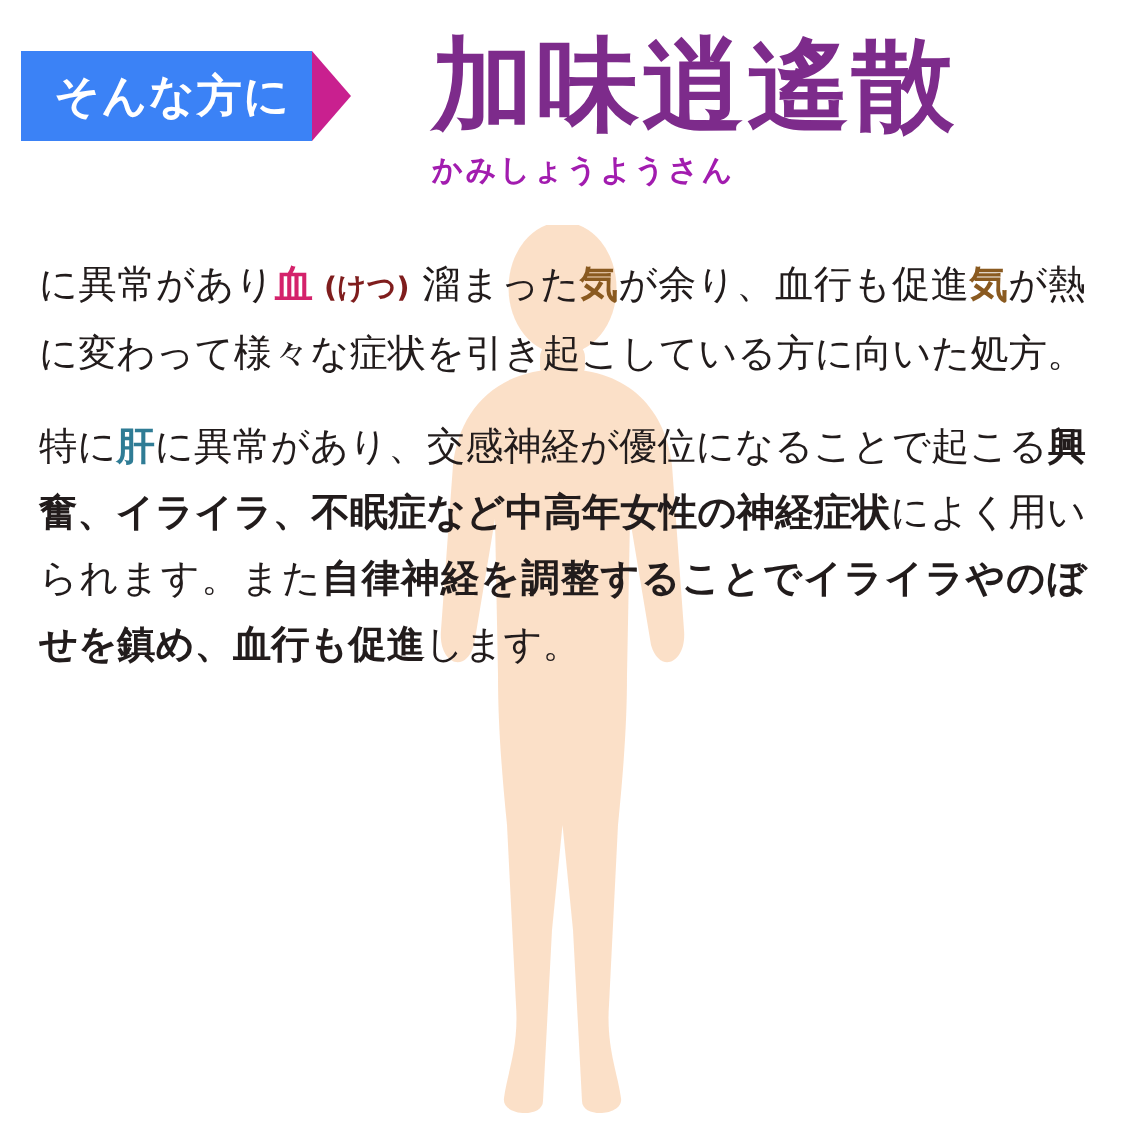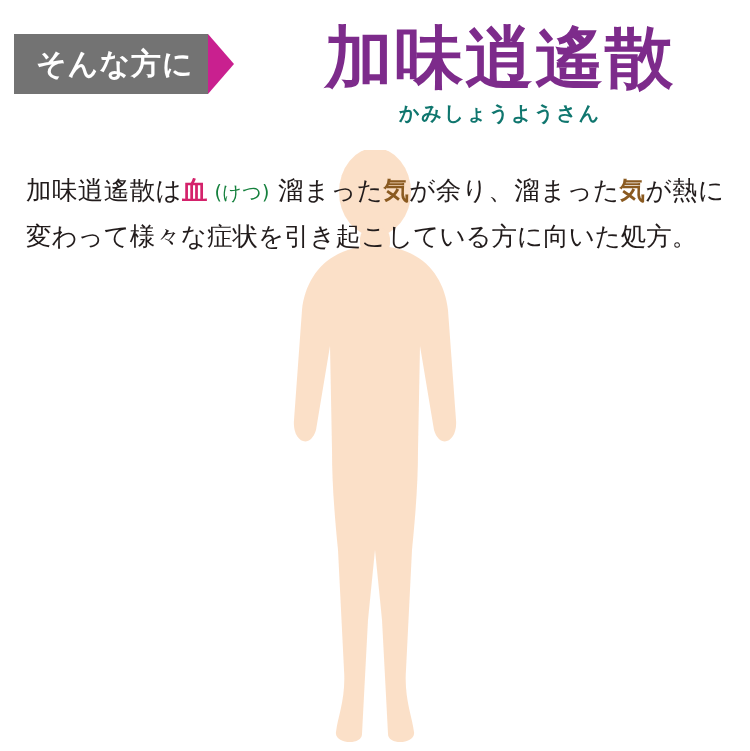--- a/index.html
+++ b/index.html
@@ -39,21 +39,21 @@
 
   #ribbon {
     position: absolute;
     left: 14px;
     top: 34px;
     height: 60px;
     display: flex;
     align-items: center;
   }
   #ribbon .ribbon-body {
-    background: #737373;
+    background: #3b82f6;
     height: 60px;
     display: flex;
     align-items: center;
     padding: 0 14px 0 22px;
   }
   #ribbon .ribbon-label {
     color: #ffffff;
     font-size: 30px;
     font-weight: bold;
     letter-spacing: 1px;
@@ -63,36 +63,35 @@
   #ribbon .ribbon-tip {
     width: 0;
     height: 0;
     border-top: 30px solid transparent;
     border-bottom: 30px solid transparent;
     border-left: 26px solid #c9208f;
   }
 
   #title-block {
     position: absolute;
-    right: 20px;
+    right: 2px;
     top: 18px;
-    text-align: center;
     width: 460px;
   }
   #main-title {
     color: #7d2b8b;
     font-size: 68px;
     line-height: 80px;
     font-weight: bold;
     letter-spacing: 2px;
     font-family: "DejaVu Sans", "Liberation Sans", sans-serif;
     white-space: nowrap;
   }
   #sub-title {
-    color: #0f766e;
+    color: #a21caf;
     font-size: 20px;
     font-weight: bold;
     margin-top: 2px;
     letter-spacing: 2px;
     font-family: "DejaVu Sans", "Liberation Sans", sans-serif;
   }
 
   
   #content {
     position: relative;
@@ -103,21 +102,21 @@
     font-size: 25.5px;
     line-height: 44px;
     color: #221c1c;
     margin: 0 0 18px 0;
     font-family: "DejaVu Sans", "Liberation Sans", sans-serif;
     text-align: justify;
   }
   .para:last-child { margin-bottom: 0; }
 
   .kw-blood { color: #d4226b; font-weight: bold; }
-  .kw-blood-small { color: #15803d; font-weight: normal; font-size: 19px; }
+  .kw-blood-small { color: #7f1d1d; font-weight: bold; font-size: 19px; }
   .kw-ki { color: #8a5a20; font-weight: bold; }
   .kw-kan { color: #2f7c95; font-weight: bold; }
   .bold { font-weight: bold; color: #221c1c; }
 </style>
 </head>
 <body>
 
 <svg id="body-figure" viewBox="0 0 330 600" xmlns="http://www.w3.org/2000/svg">
   <g fill="#f9c79c">
     <ellipse cx="165" cy="42" rx="36" ry="44"></ellipse>
@@ -133,14 +132,15 @@
     </div>
     <div class="ribbon-tip"></div>
   </div>
   <div id="title-block">
     <div id="main-title">加味逍遙散</div>
     <div id="sub-title">かみしょうようさん</div>
   </div>
 </div>
 
 <div id="content">
-  <p class="para"><span>加味逍遙散は</span><span class="kw-blood">血</span><span class="kw-blood-small"> (けつ)</span><span> 溜まった</span><span class="kw-ki">気</span><span>が余り、溜まった</span><span class="kw-ki">気</span><span>が熱に変わって様々な症状を引き起こしている方に向いた処方。</span></p>
+  <p class="para"><span>に異常があり</span><span class="kw-blood">血</span><span class="kw-blood-small"> (けつ)</span><span> 溜まった</span><span class="kw-ki">気</span><span>が余り、血行も促進</span><span class="kw-ki">気</span><span>が熱に変わって様々な症状を引き起こしている方に向いた処方。</span></p>
+  <p class="para"><span>特に</span><span class="kw-kan">肝</span><span>に異常があり、交感神経が優位になることで起こる</span><span class="bold">興奮、イライラ、不眠症など中高年女性の神経症状</span><span>によく用いられます。また</span><span class="bold">自律神経を調整することでイライラやのぼせを鎮め、血行も促進</span><span>します。</span></p>
 </div>
 
 </body></html>

